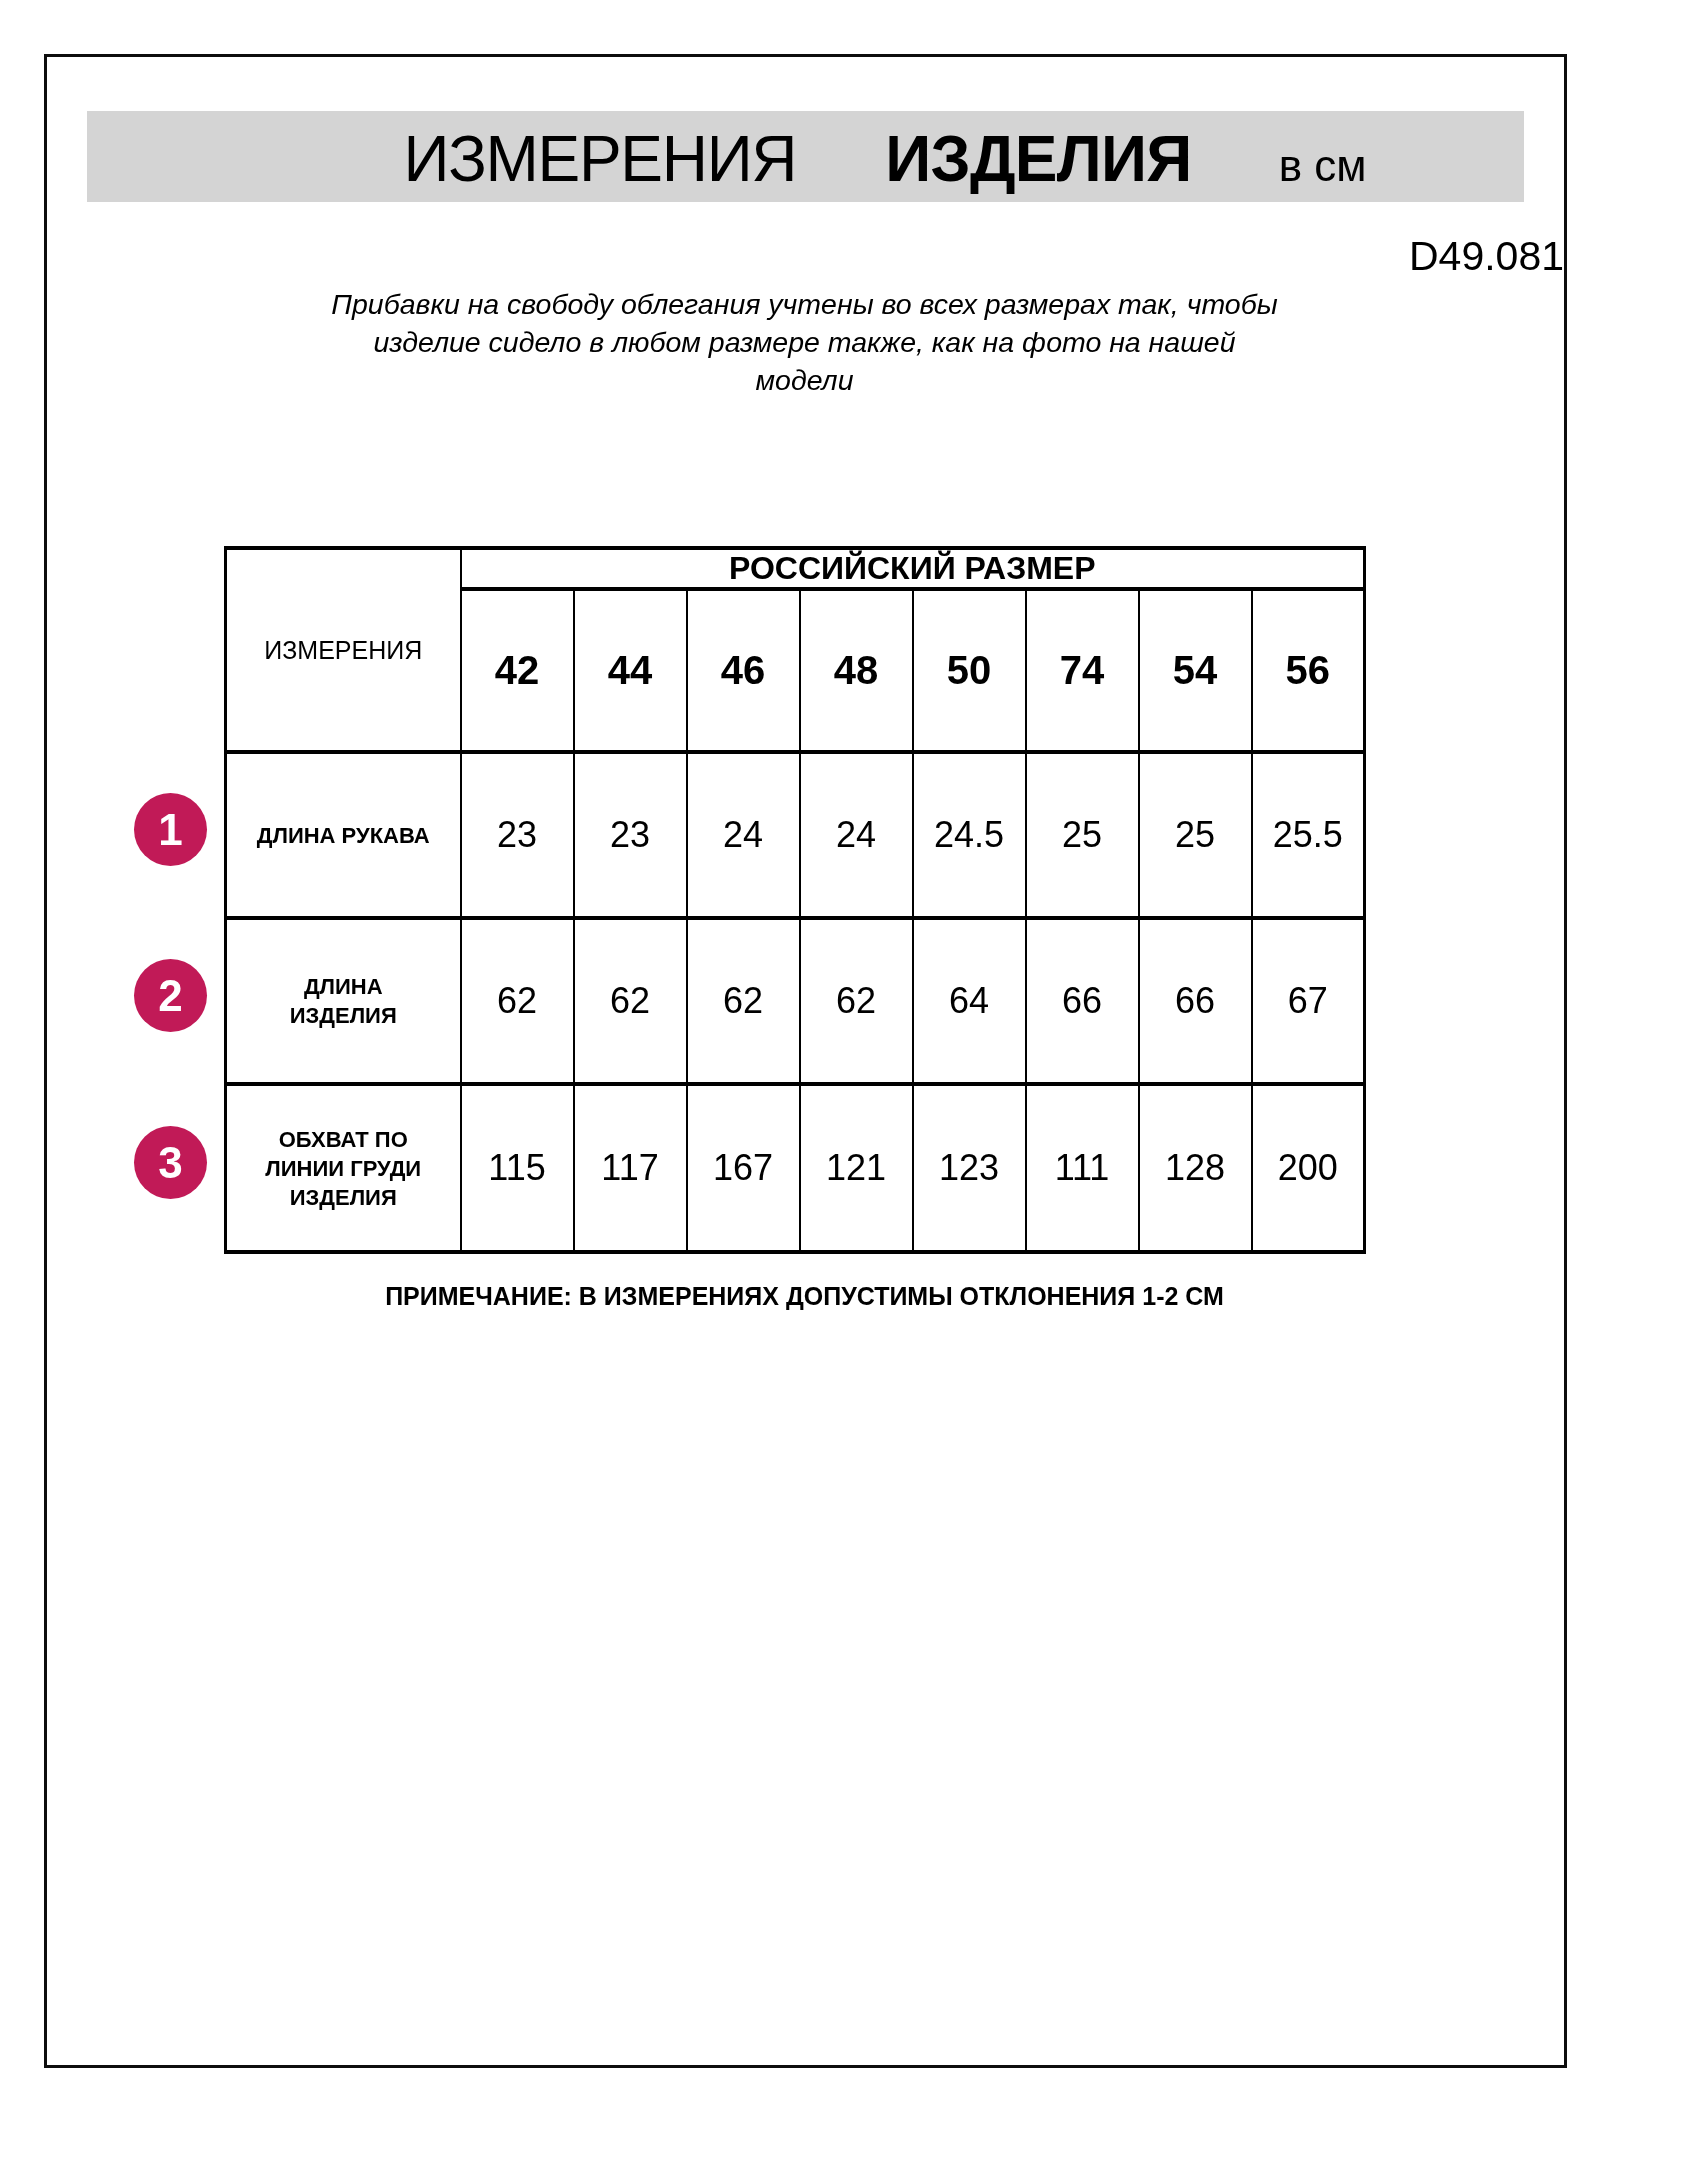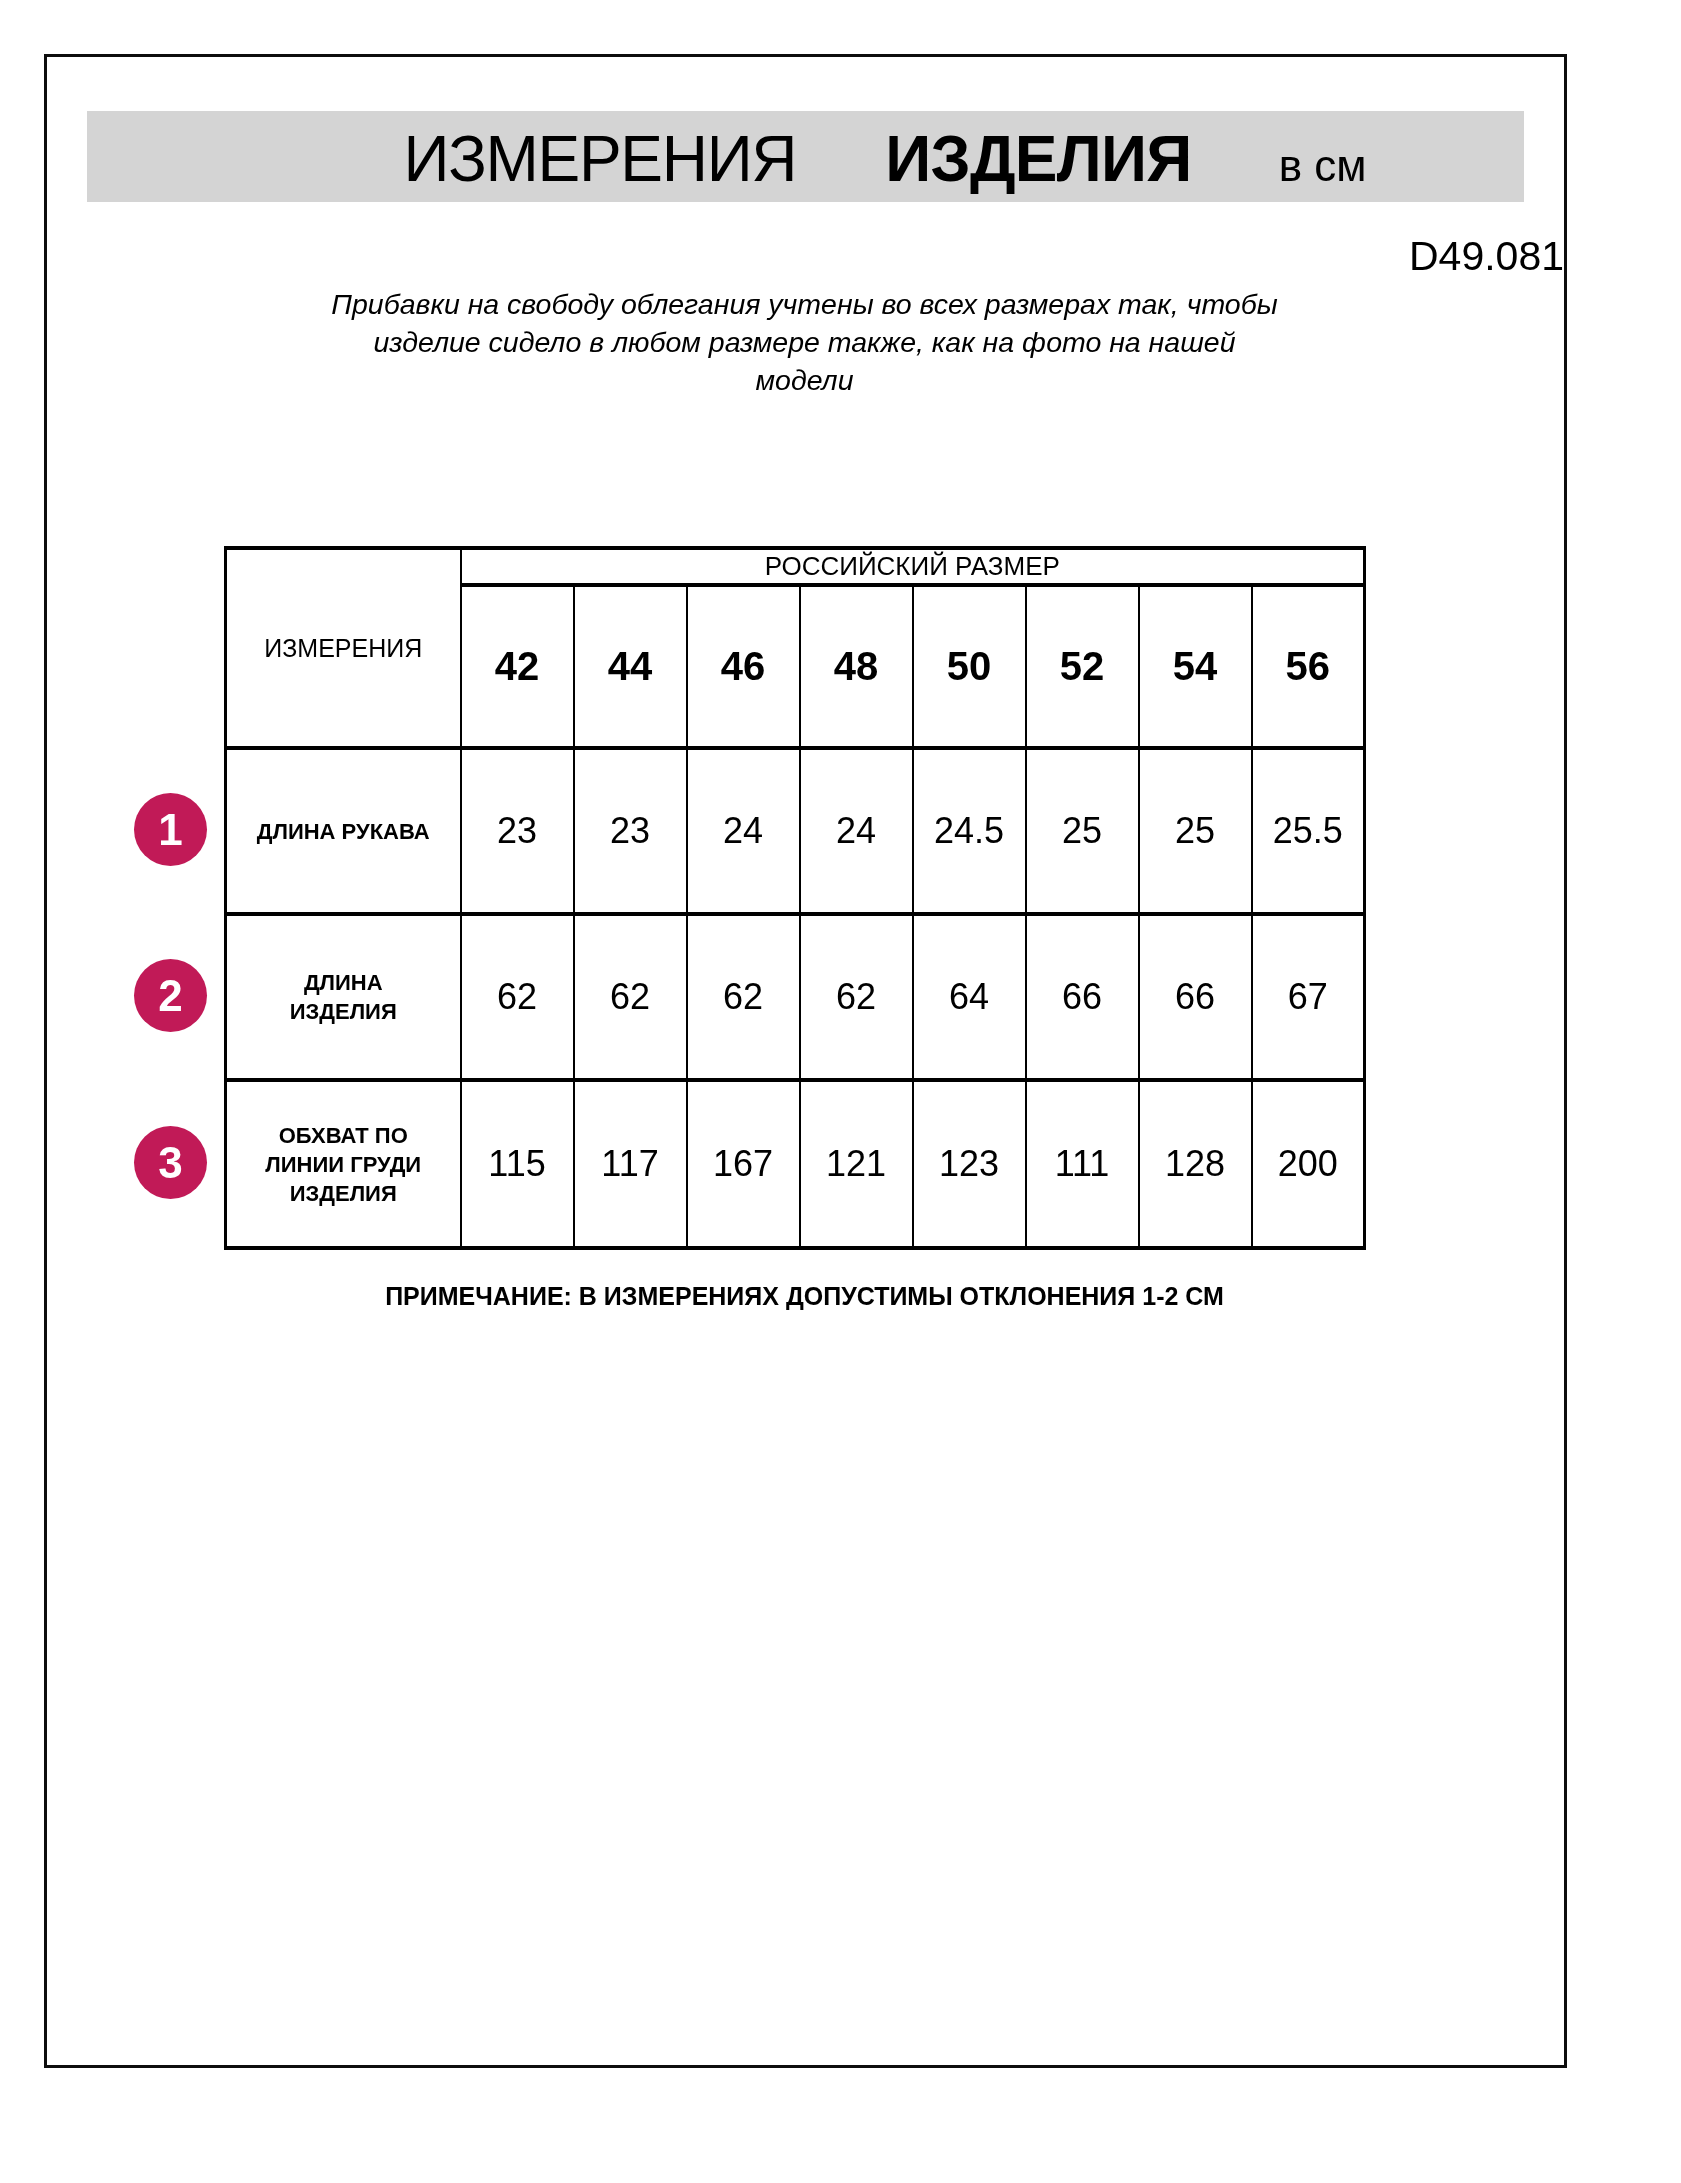--- a/index.html
+++ b/index.html
@@ -104,21 +104,21 @@
     padding: 0;
     overflow: hidden;
   }
   col.c-label { width: 235px; }
   col.c-size  { width: 113px; }
   tr.gh-row    { height: 37px; }
   tr.sizes-row { height: 163px; }
   tr.data-row  { height: 166px; }
   tr.data-row-last { height: 168px; }
   td.corner  { font-size: 25px; font-weight: 400; }
-  td.group-h { font-size: 26px; font-weight: 400; }
+  td.group-h { font-size: 32px; font-weight: 700; }
   td.size    { font-size: 40px; font-weight: 700; }
   td.lbl     { font-size: 22px; font-weight: 700; white-space: pre-line; line-height: 29px; }
   td.val     { font-size: 36px; font-weight: 400; }
   
   .badge {
     position: absolute;
     left: 134px;
     width: 73px; height: 73px;
     border-radius: 50%;
     background: #C11A57;
@@ -180,21 +180,21 @@
         <tr class="gh-row">
       <td class="corner" rowspan="2">ИЗМЕРЕНИЯ</td>
       <td class="group-h" colspan="8">РОССИЙСКИЙ РАЗМЕР</td>
     </tr>
     <tr class="sizes-row">
       <td class="size">42</td>
       <td class="size">44</td>
       <td class="size">46</td>
       <td class="size">48</td>
       <td class="size">50</td>
-      <td class="size">52</td>
+      <td class="size">74</td>
       <td class="size">54</td>
       <td class="size">56</td>
     </tr>
     <tr class="data-row">
       <td class="lbl">ДЛИНА РУКАВА</td>
       <td class="val">23</td>
       <td class="val">23</td>
       <td class="val">24</td>
       <td class="val">24</td>
       <td class="val">24.5</td>

